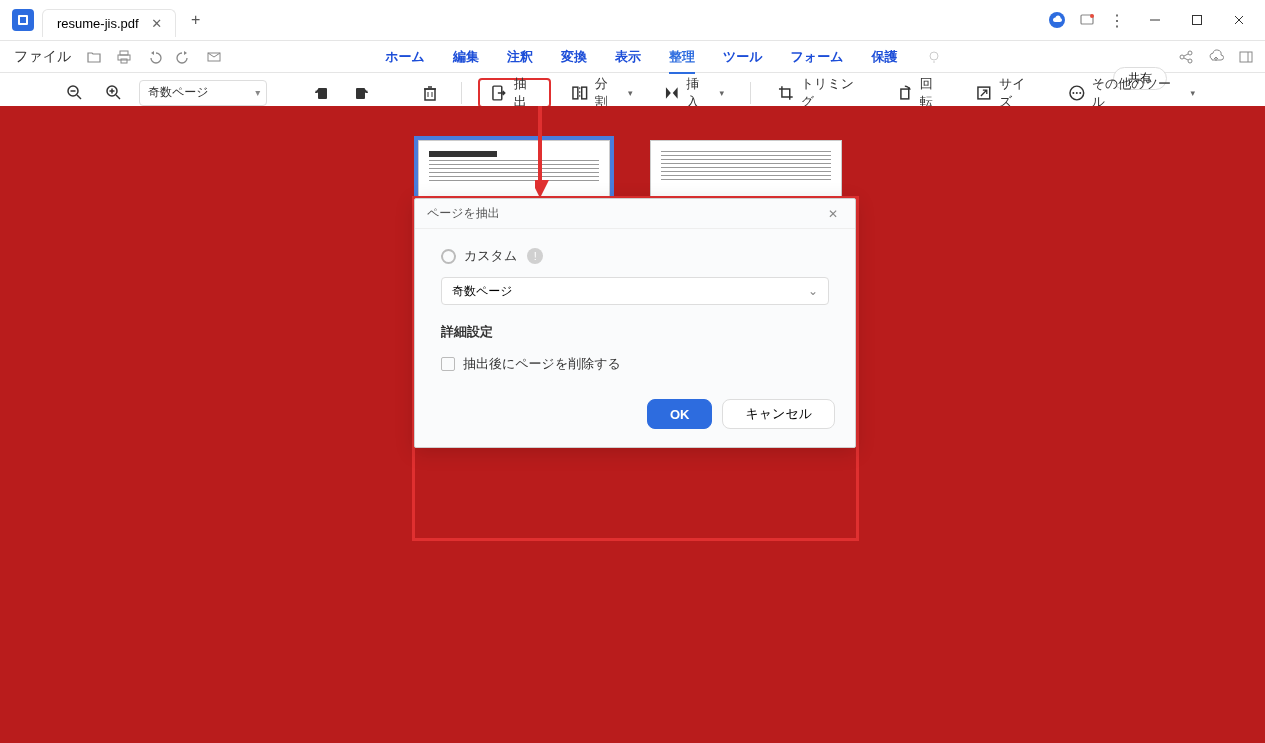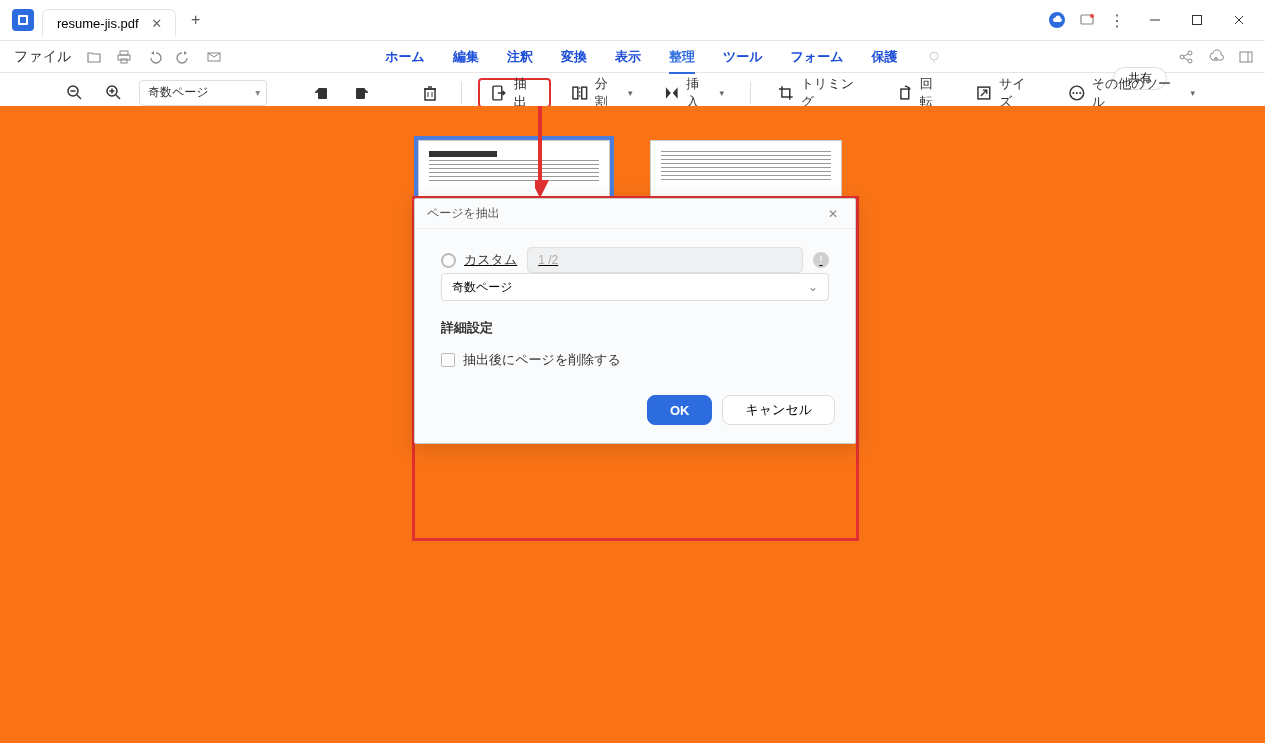--- a/index.html
+++ b/index.html
@@ -36,21 +36,21 @@
 .tool-icon svg { width:18px; height:18px; }
 .zoom-select { height:26px; border:1px solid #ddd; border-radius:4px; padding:0 20px 0 8px; font-size:12px; background:#fff; position:relative; width:130px; display:flex; align-items:center; color:#333;}
 .zoom-select::after { content:"▾"; position:absolute; right:6px; color:#888; font-size:10px;}
 .tool-btn { height:30px; display:flex; align-items:center; gap:6px; padding:0 10px; border-radius:4px; font-size:13px; color:#333;}
 .tool-btn.highlighted { border:2px solid #e03030; border-radius:4px; }
 .tool-btn .chev { font-size:9px; color:#666; margin-left:2px;}
 .divider-v { width:1px; height:22px; background:#ddd; margin:0 6px;}
 .spacer { width:20px; }
 
 
-.canvas { position:absolute; top:106px; left:0; right:0; bottom:0; background:#f97316; }
+.canvas { position:absolute; top:106px; left:0; right:0; bottom:0; background:#b91c1c; }
 
 
 .thumbs { position:absolute; top:34px; left:418px; display:flex; gap:40px;}
 .thumb { width:192px; height:76px; background:#fff; border:1px solid #ccc; padding:10px; }
 .thumb.selected { outline:4px solid #4a7ddc; }
 .thumb .lines { width:100%; height:100%; display:flex; flex-direction:column; gap:3px;}
 .thumb .hline { height:1px; background:#999;}
 .thumb .thick { height:6px; background:#333; width:40%;}
 
 
@@ -63,21 +63,21 @@
 .dialog { position:absolute; top:92px; left:414px; width:442px; background:#fafbfc; border:1px solid #d0d0d0; border-radius:2px; box-shadow:0 4px 20px rgba(0,0,0,0.15); }
 .dlg-title { height:30px; display:flex; align-items:center; padding:0 12px; font-size:12px; color:#555; border-bottom:1px solid #eee;}
 .dlg-close { margin-left:auto; color:#888; width:20px; height:20px; display:flex; align-items:center; justify-content:center;}
 .dlg-body { padding:18px 26px 10px;}
 .section-title { font-size:13px; font-weight:600; color:#333; margin-bottom:14px;}
 .radio-row { display:flex; align-items:center; gap:8px; margin-bottom:12px; font-size:13px; color:#333;}
 .radio { width:15px; height:15px; border-radius:50%; border:2px solid #2d6cdf; display:inline-flex; align-items:center; justify-content:center;}
 .radio.checked::after { content:""; width:7px; height:7px; border-radius:50%; background:#2d6cdf;}
 .radio.unchecked { border-color:#bbb;}
 .range-input { flex:1; height:26px; background:#eef0f2; border:1px solid #e0e0e0; border-radius:4px; padding:0 10px; font-size:12px; color:#aaa; display:flex; align-items:center;}
-.range-row { display:flex; align-items:center; gap:10px; text-decoration:underline;}
+.range-row { display:flex; align-items:center; gap:10px; margin-bottom:12px;}
 .info-icon { width:16px; height:16px; border-radius:50%; background:#d0d0d0; color:#fff; font-size:11px; display:flex; align-items:center; justify-content:center;}
 .select-box { width:100%; height:28px; border:1px solid #ddd; border-radius:4px; padding:0 10px; font-size:12px; display:flex; align-items:center; position:relative; background:#fff; margin-bottom:18px;}
 .select-box::after { content:"⌄"; position:absolute; right:10px; color:#888;}
 .checkbox-row { display:flex; align-items:center; gap:8px; font-size:13px; color:#333; margin-bottom:2px;}
 .checkbox { width:14px; height:14px; border:1px solid #bbb; border-radius:2px;}
 .dlg-footer { display:flex; justify-content:flex-end; gap:10px; padding:14px 20px 18px;}
 .btn { height:30px; padding:0 22px; border-radius:8px; font-size:13px; display:flex; align-items:center; justify-content:center; border:1px solid #ddd; background:#fff;}
 .btn.primary { background:#2d6cdf; color:#fff; border-color:#2d6cdf; font-weight:600;}
 
 </style>
@@ -354,23 +354,20 @@
       <div class="dlg-close">✕</div>
     </div>
     <div class="dlg-body">
 
 
       <div class="range-row">
         <div class="radio-row" style="margin-bottom:0;">
           <span class="radio unchecked"></span>
           <span>カスタム</span>
         </div>
-        <div class="range-input">
-          <span>1 /2</span>
-        </div>
         <div class="info-icon">!</div>
       </div>
 
       <div class="select-box">
         <span>奇数ページ</span>
       </div>
 
       <div class="section-title">詳細設定</div>
 
       <div class="checkbox-row">

